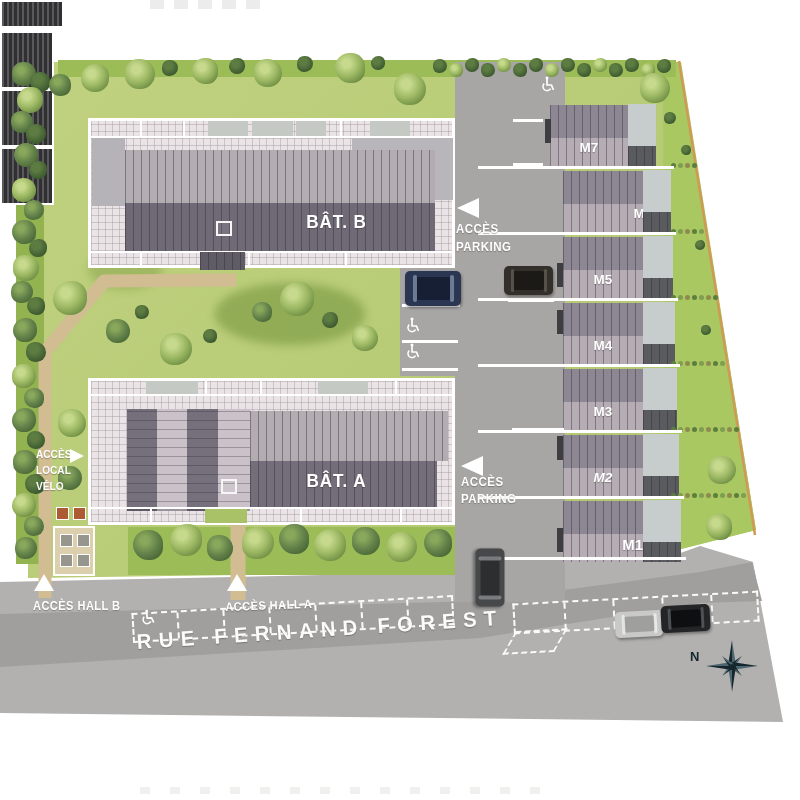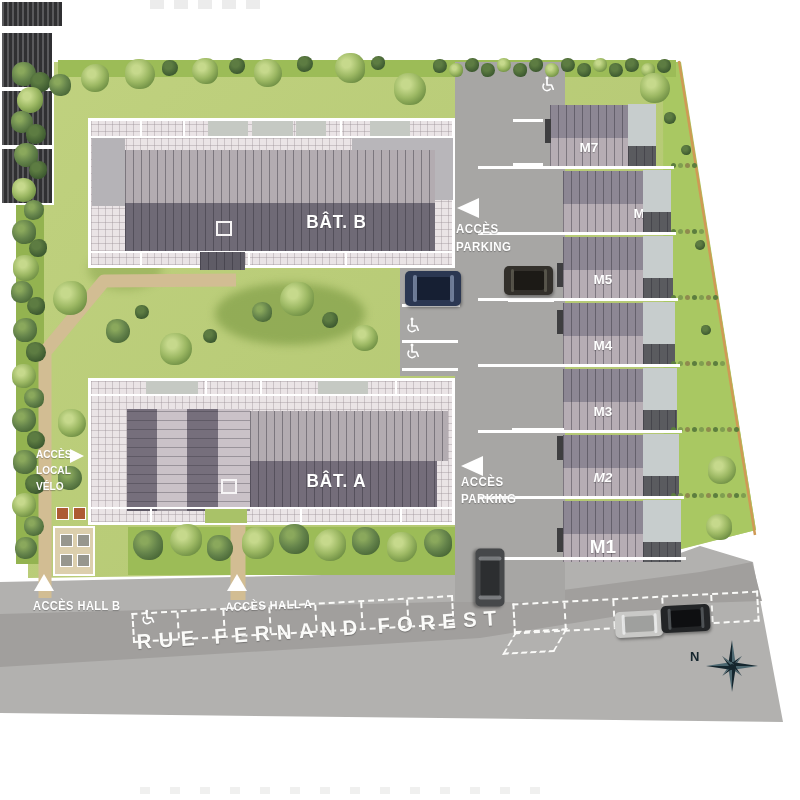--- a/index.html
+++ b/index.html
@@ -147,21 +147,21 @@
     <div class="abs v-stripes" style="left:563px;top:435px;width:80px;height:33px;background-color:#8d8794;"></div>
     <div class="abs v-stripes" style="left:563px;top:468px;width:80px;height:28px;background-color:#b6adb4;"></div>
     <span class="lbl" style="left:563px;top:470px;width:80px;text-align:center;font-size:13.5px;font-style:italic;">M2</span>
     <div class="abs" style="left:643px;top:434px;width:36px;height:42px;background:#c7cdcd;"></div>
     <div class="abs v-stripes" style="left:643px;top:476px;width:36px;height:20px;background-color:#5a5b5f;"></div>
     <div class="abs" style="left:557px;top:436px;width:6px;height:24px;background:#3e3e40;"></div>
   </div>
   <div>
     <div class="abs v-stripes" style="left:563px;top:501px;width:80px;height:33px;background-color:#8d8794;"></div>
     <div class="abs v-stripes" style="left:563px;top:534px;width:80px;height:28px;background-color:#b6adb4;"></div>
-    <span class="lbl" style="left:563px;top:536px;width:80px;text-align:center;font-size:19px;">M1</span>
+    <span class="lbl" style="left:563px;top:536px;width:80px;text-align:right;font-size:15px;">M1</span>
     <div class="abs" style="left:643px;top:500px;width:38px;height:42px;background:#c7cdcd;"></div>
     <div class="abs v-stripes" style="left:643px;top:542px;width:38px;height:20px;background-color:#5a5b5f;"></div>
     <div class="abs" style="left:557px;top:528px;width:6px;height:24px;background:#3e3e40;"></div>
   </div>
 
   <div class="abs" style="left:53px;top:526px;width:42px;height:50px;background:#dccfad;border:2px solid #fff;box-sizing:border-box;">
     <div class="abs" style="left:5px;top:6px;width:11px;height:11px;background:#96968e;border:1px solid #fff;"></div>
     <div class="abs" style="left:22px;top:6px;width:11px;height:11px;background:#96968e;border:1px solid #fff;"></div>
     <div class="abs" style="left:5px;top:26px;width:11px;height:11px;background:#96968e;border:1px solid #fff;"></div>
     <div class="abs" style="left:22px;top:26px;width:11px;height:11px;background:#96968e;border:1px solid #fff;"></div>

